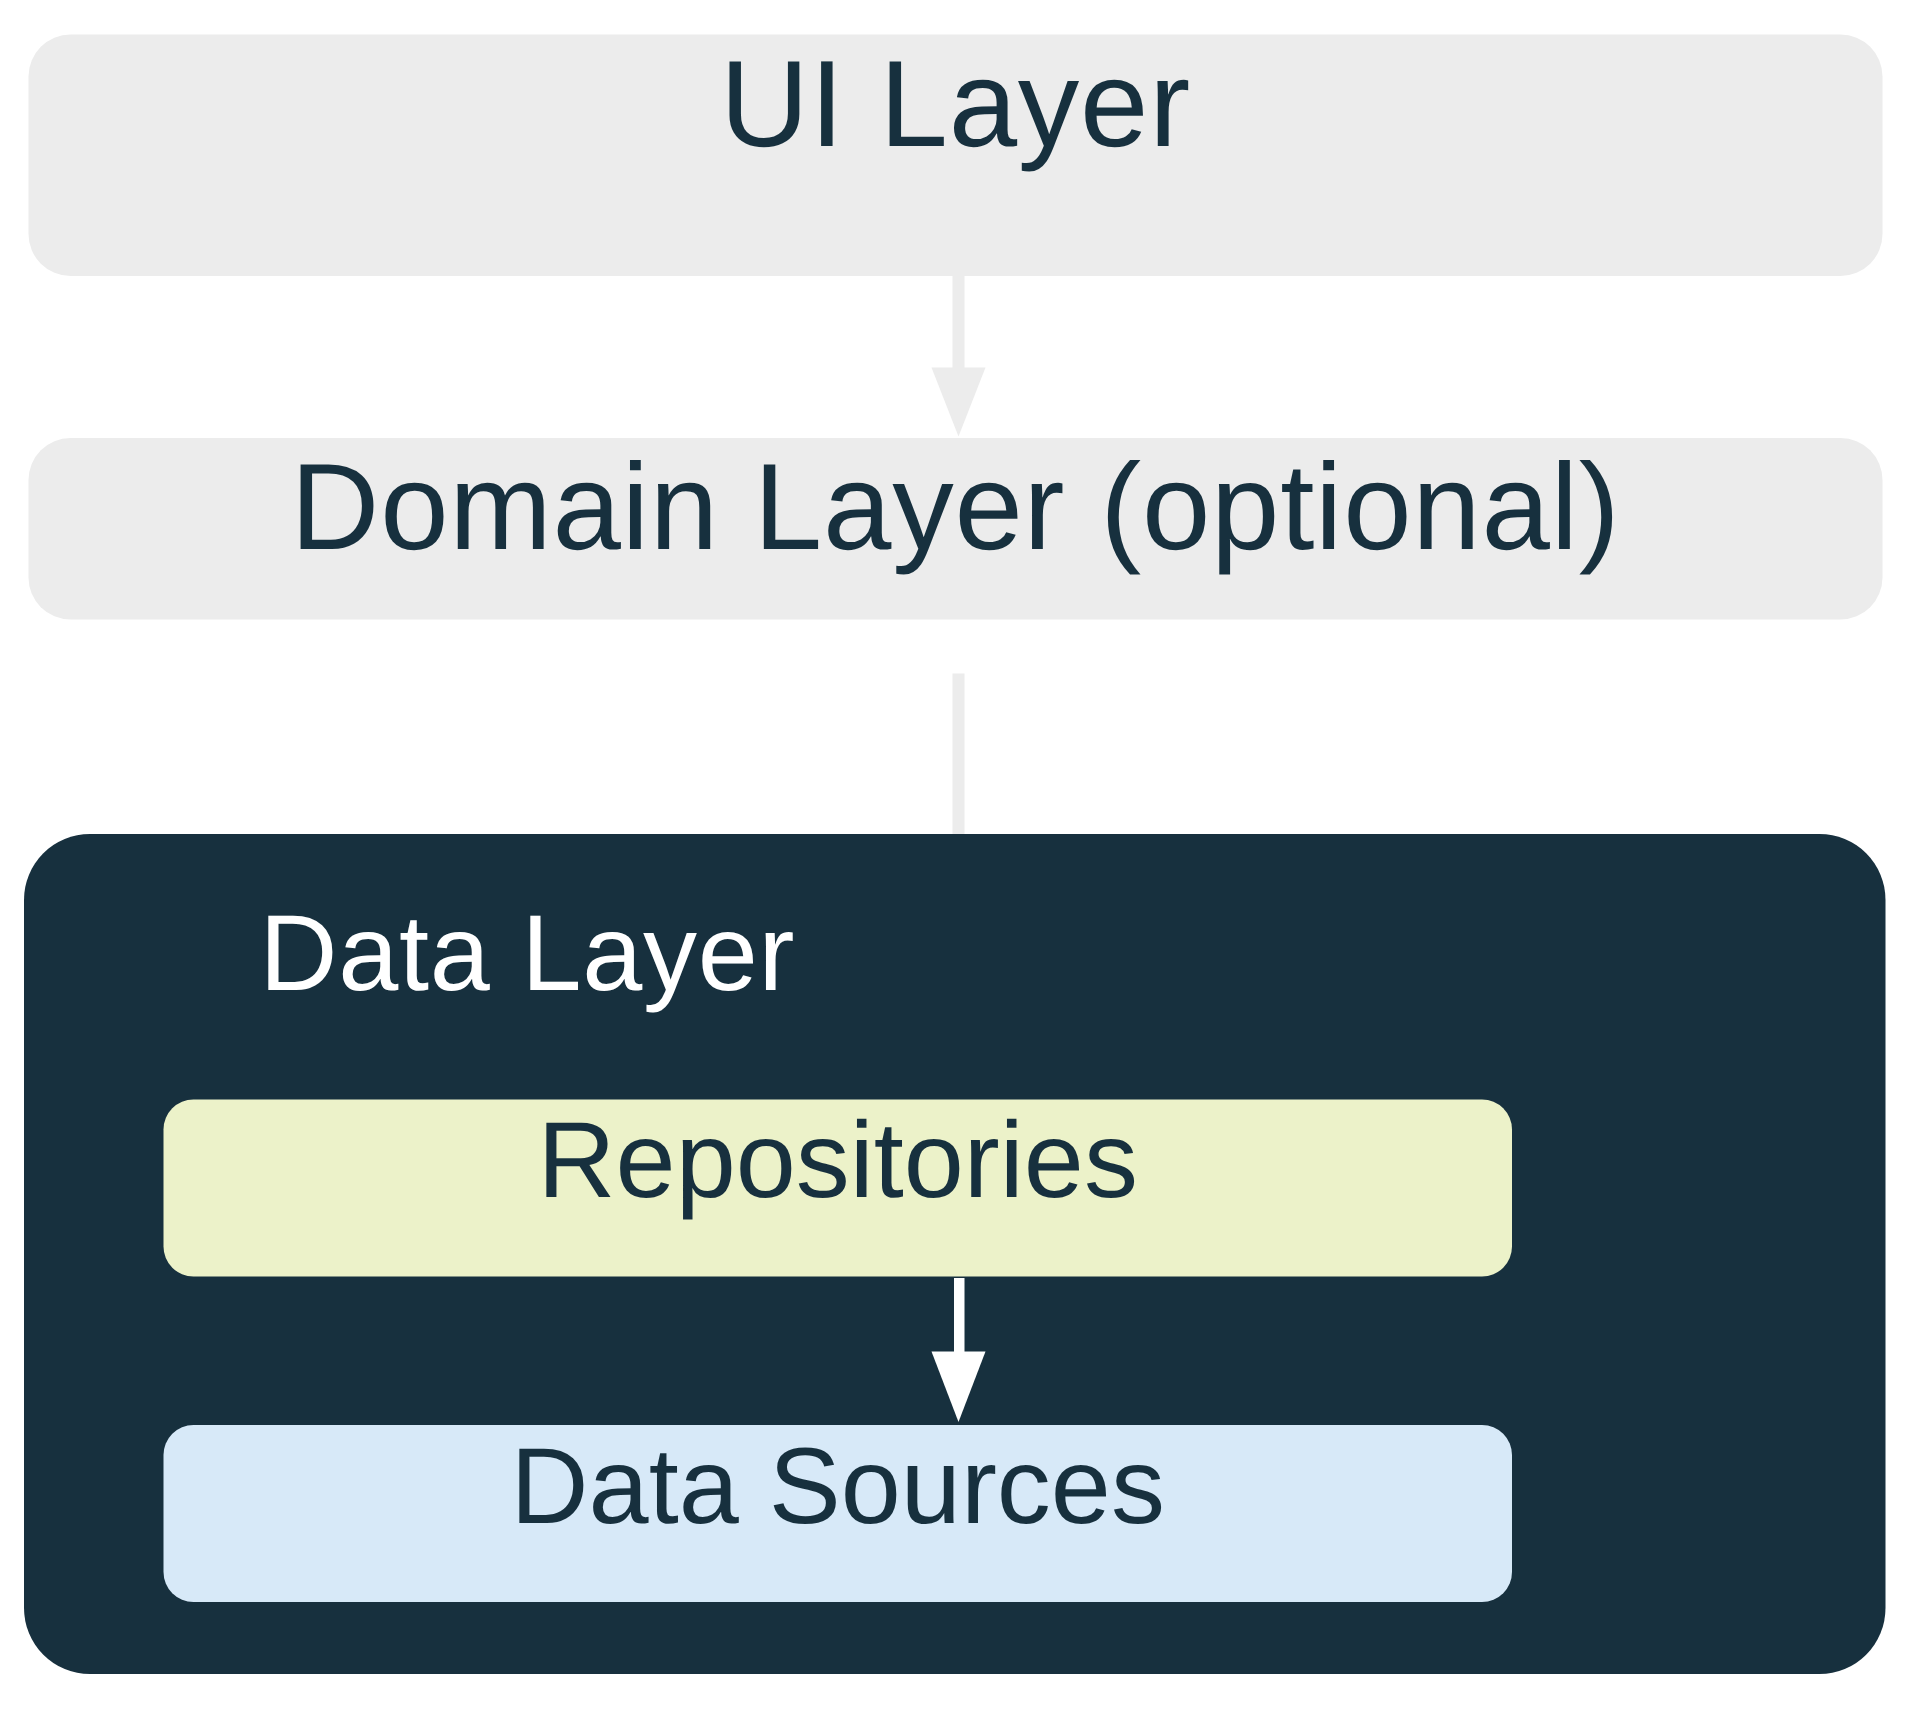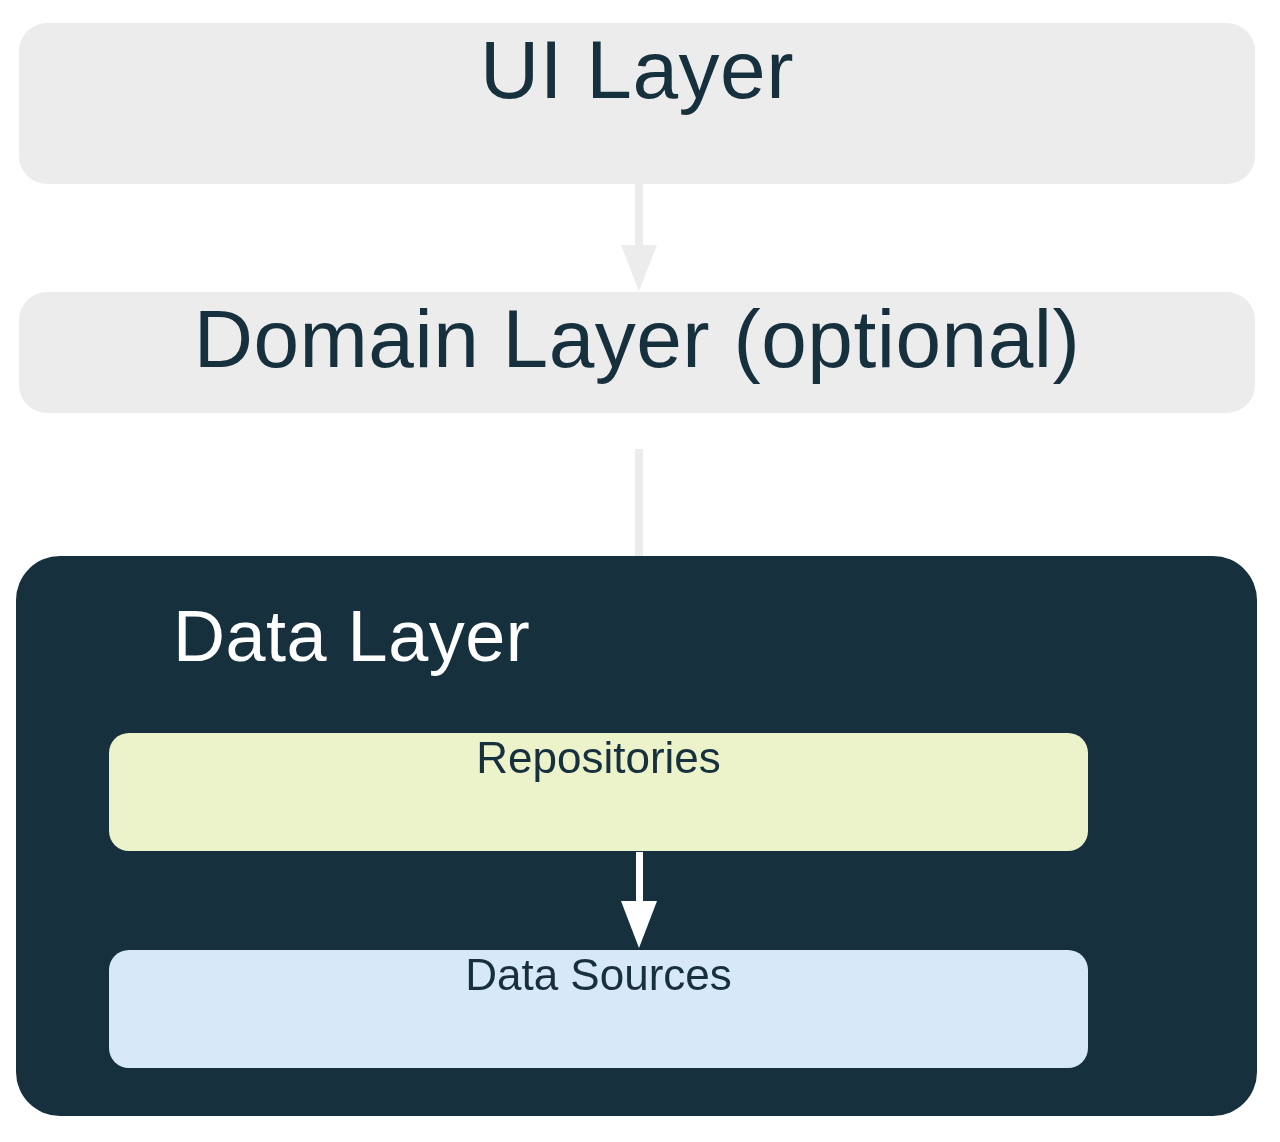--- a/index.html
+++ b/index.html
@@ -52,25 +52,25 @@
     top: 44px;
     color: var(--c-text-light);
     font-size: 72px;
     letter-spacing: 0.5px;
     line-height: 1;
     margin-left: 45px;
   }
   
   .inner-box {
     left: 93px;  
-    width: 979px;
+    width: 899px;
     height: 118px;
     border-radius: 20px;
     color: var(--c-text-dark);
-    font-size: 44px;
+    font-size: 72px;
   }
   .repositories { top: 177px; background: var(--c-repo); } 
   .data-sources { top: 394px; background: var(--c-src); }  
 
   
   .arrow { position: absolute; }
   .arrow .shaft { position: absolute; }
   .arrow .head {
     position: absolute;
     width: 0;

